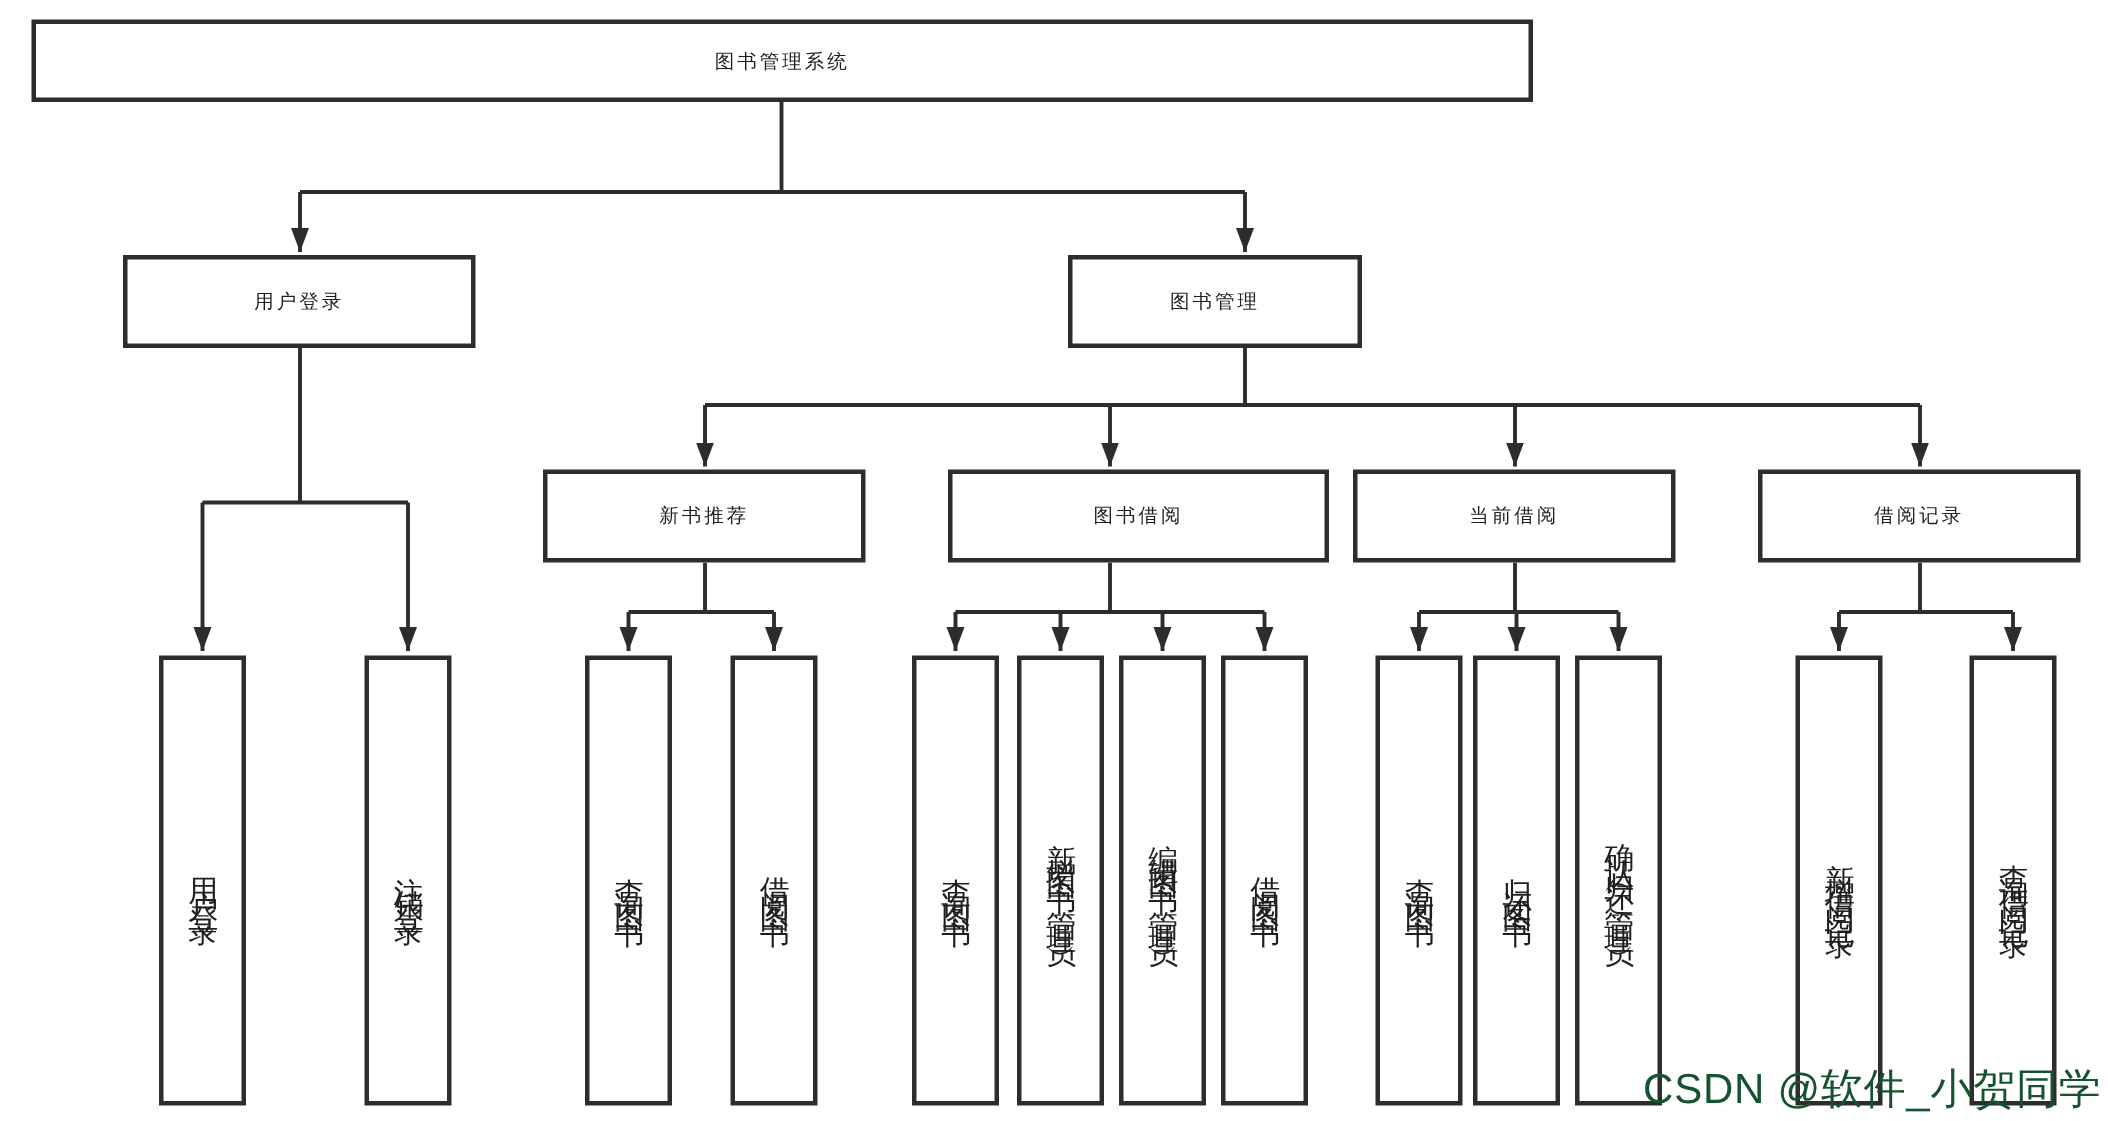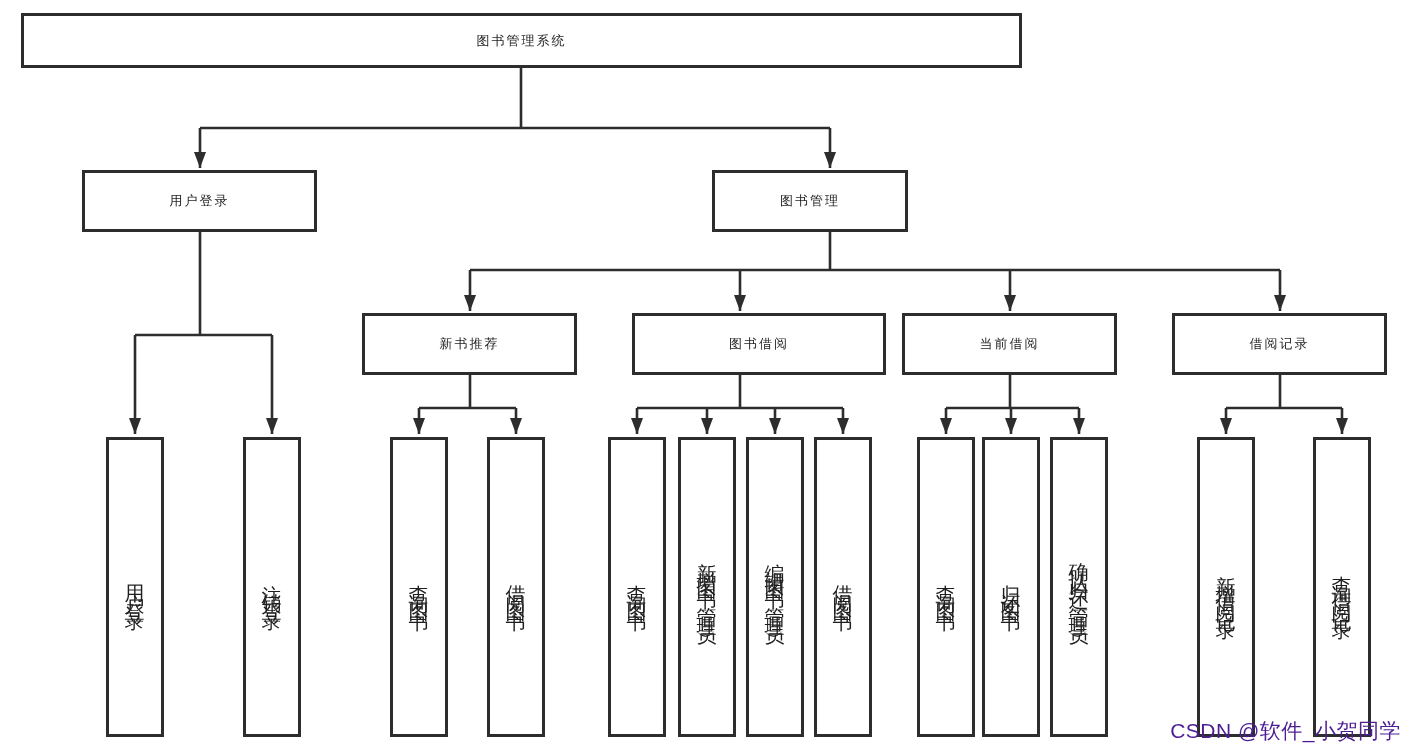--- a/index.html
+++ b/index.html
@@ -63,22 +63,22 @@
   .b-lf-7  { left: 814px; }
   .b-lf-8  { left: 917px; }
   .b-lf-9  { left: 982px; }
   .b-lf-10 { left: 1050px; }
   .b-lf-11 { left: 1197px; }
   .b-lf-12 { left: 1313px; }
   .watermark {
     position: absolute;
     right: 4px;
     bottom: 2px;
-    font-size: 21px;
-    color: #4c1d95;
+    font-size: 28px;
+    color: #14532d;
     letter-spacing: 0.5px;
     z-index: 5;
     white-space: nowrap;
     text-align: right;
   }
 </style>
 </head>
 <body>
 
 <div class="stage">

